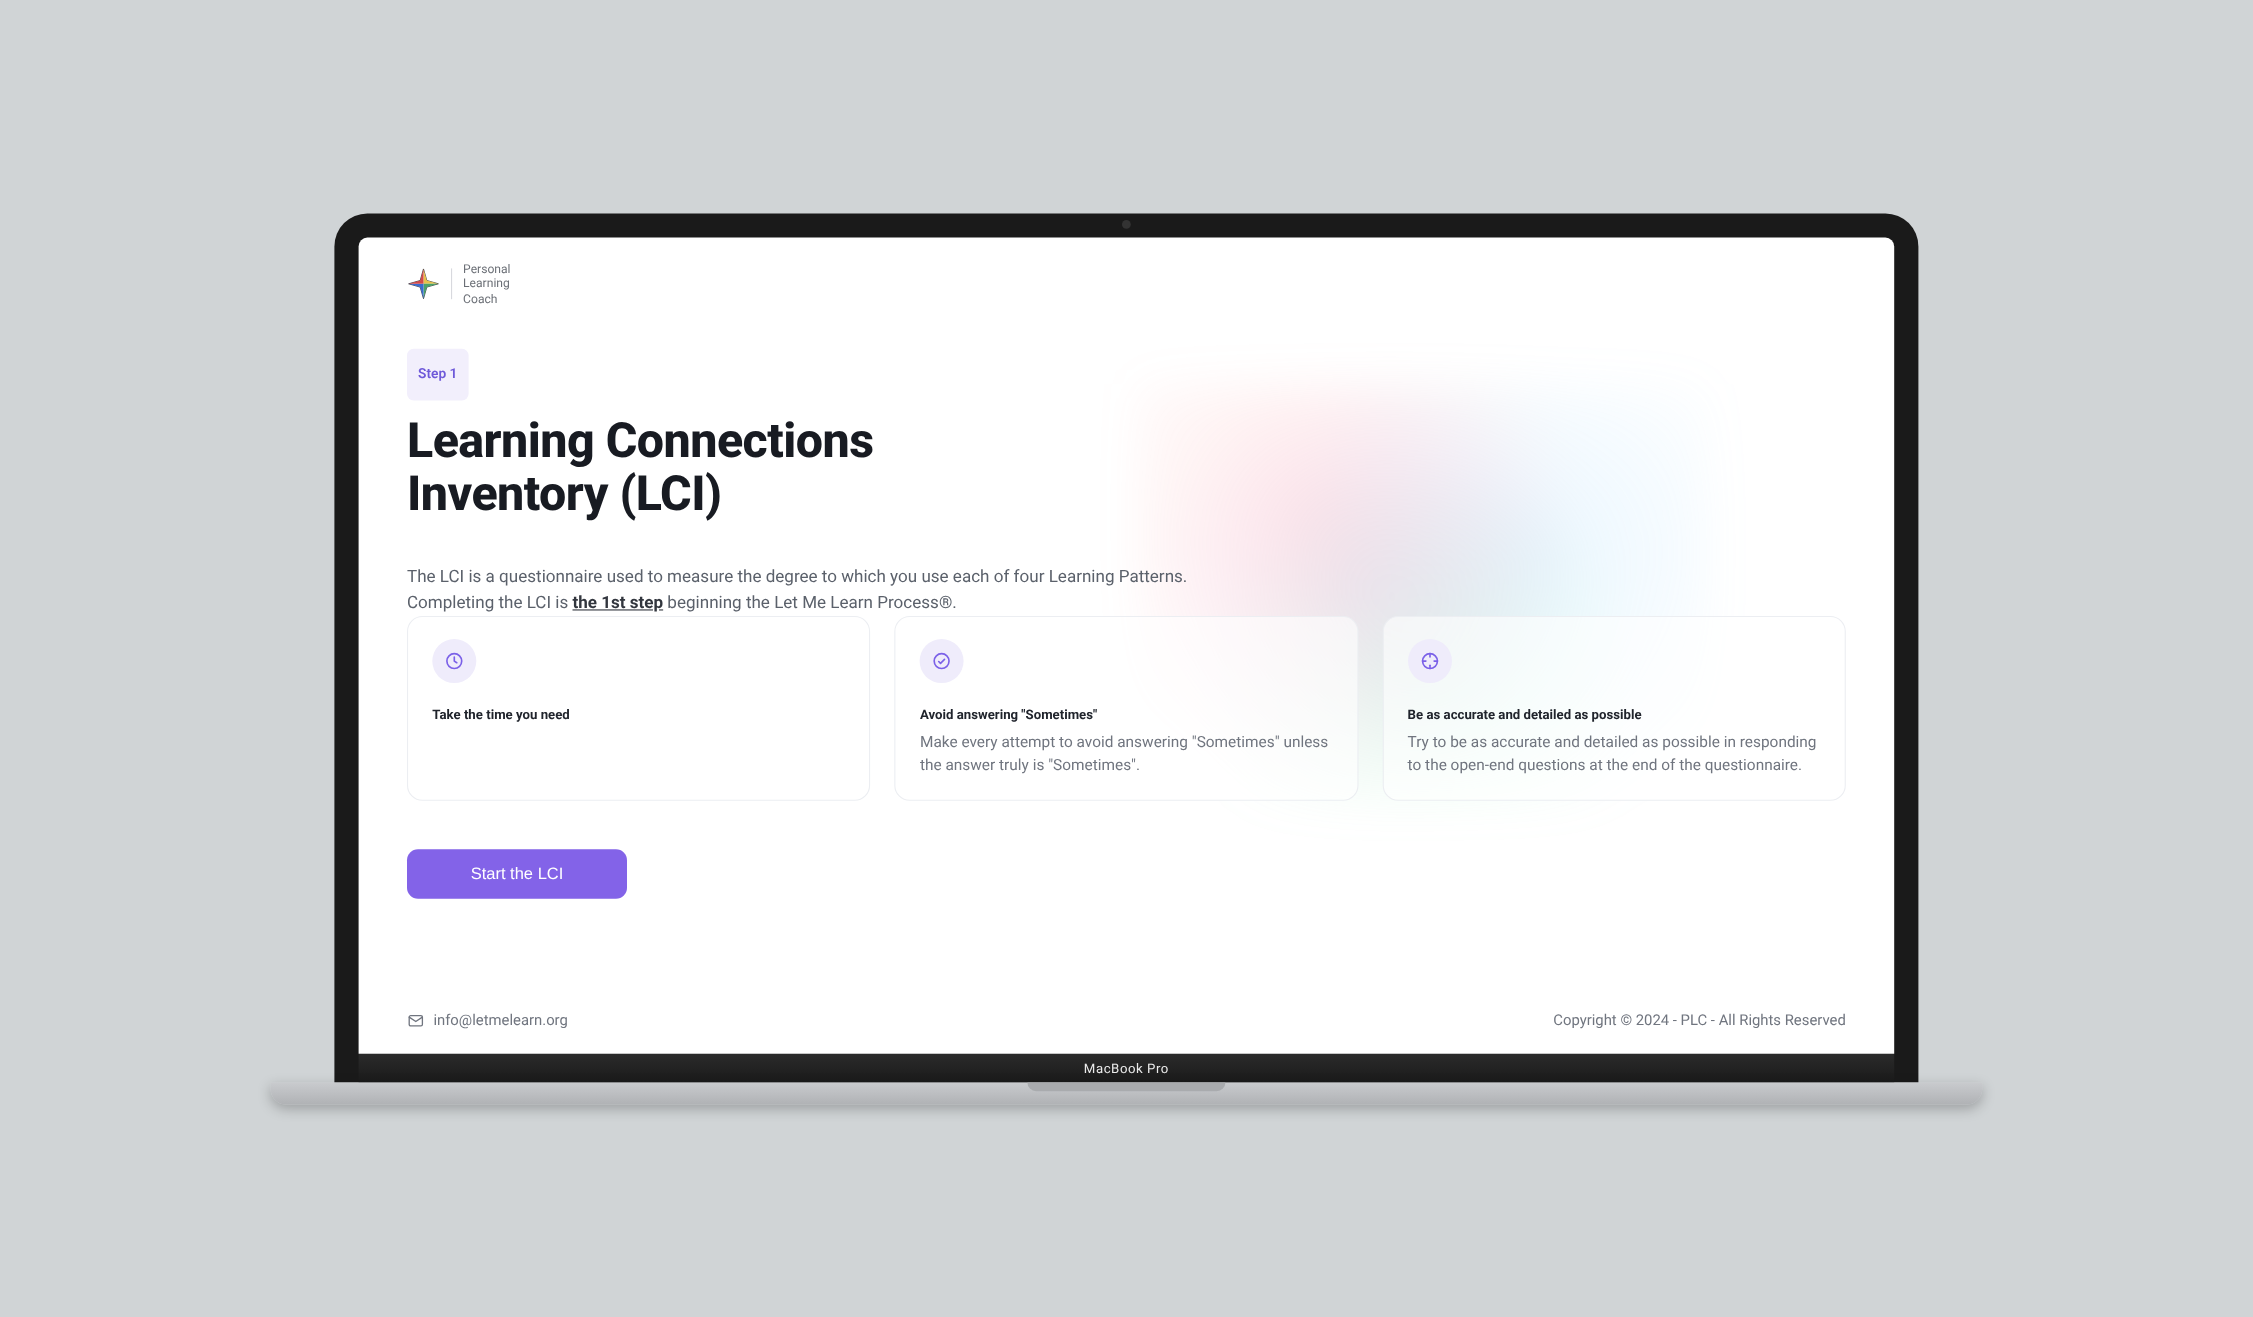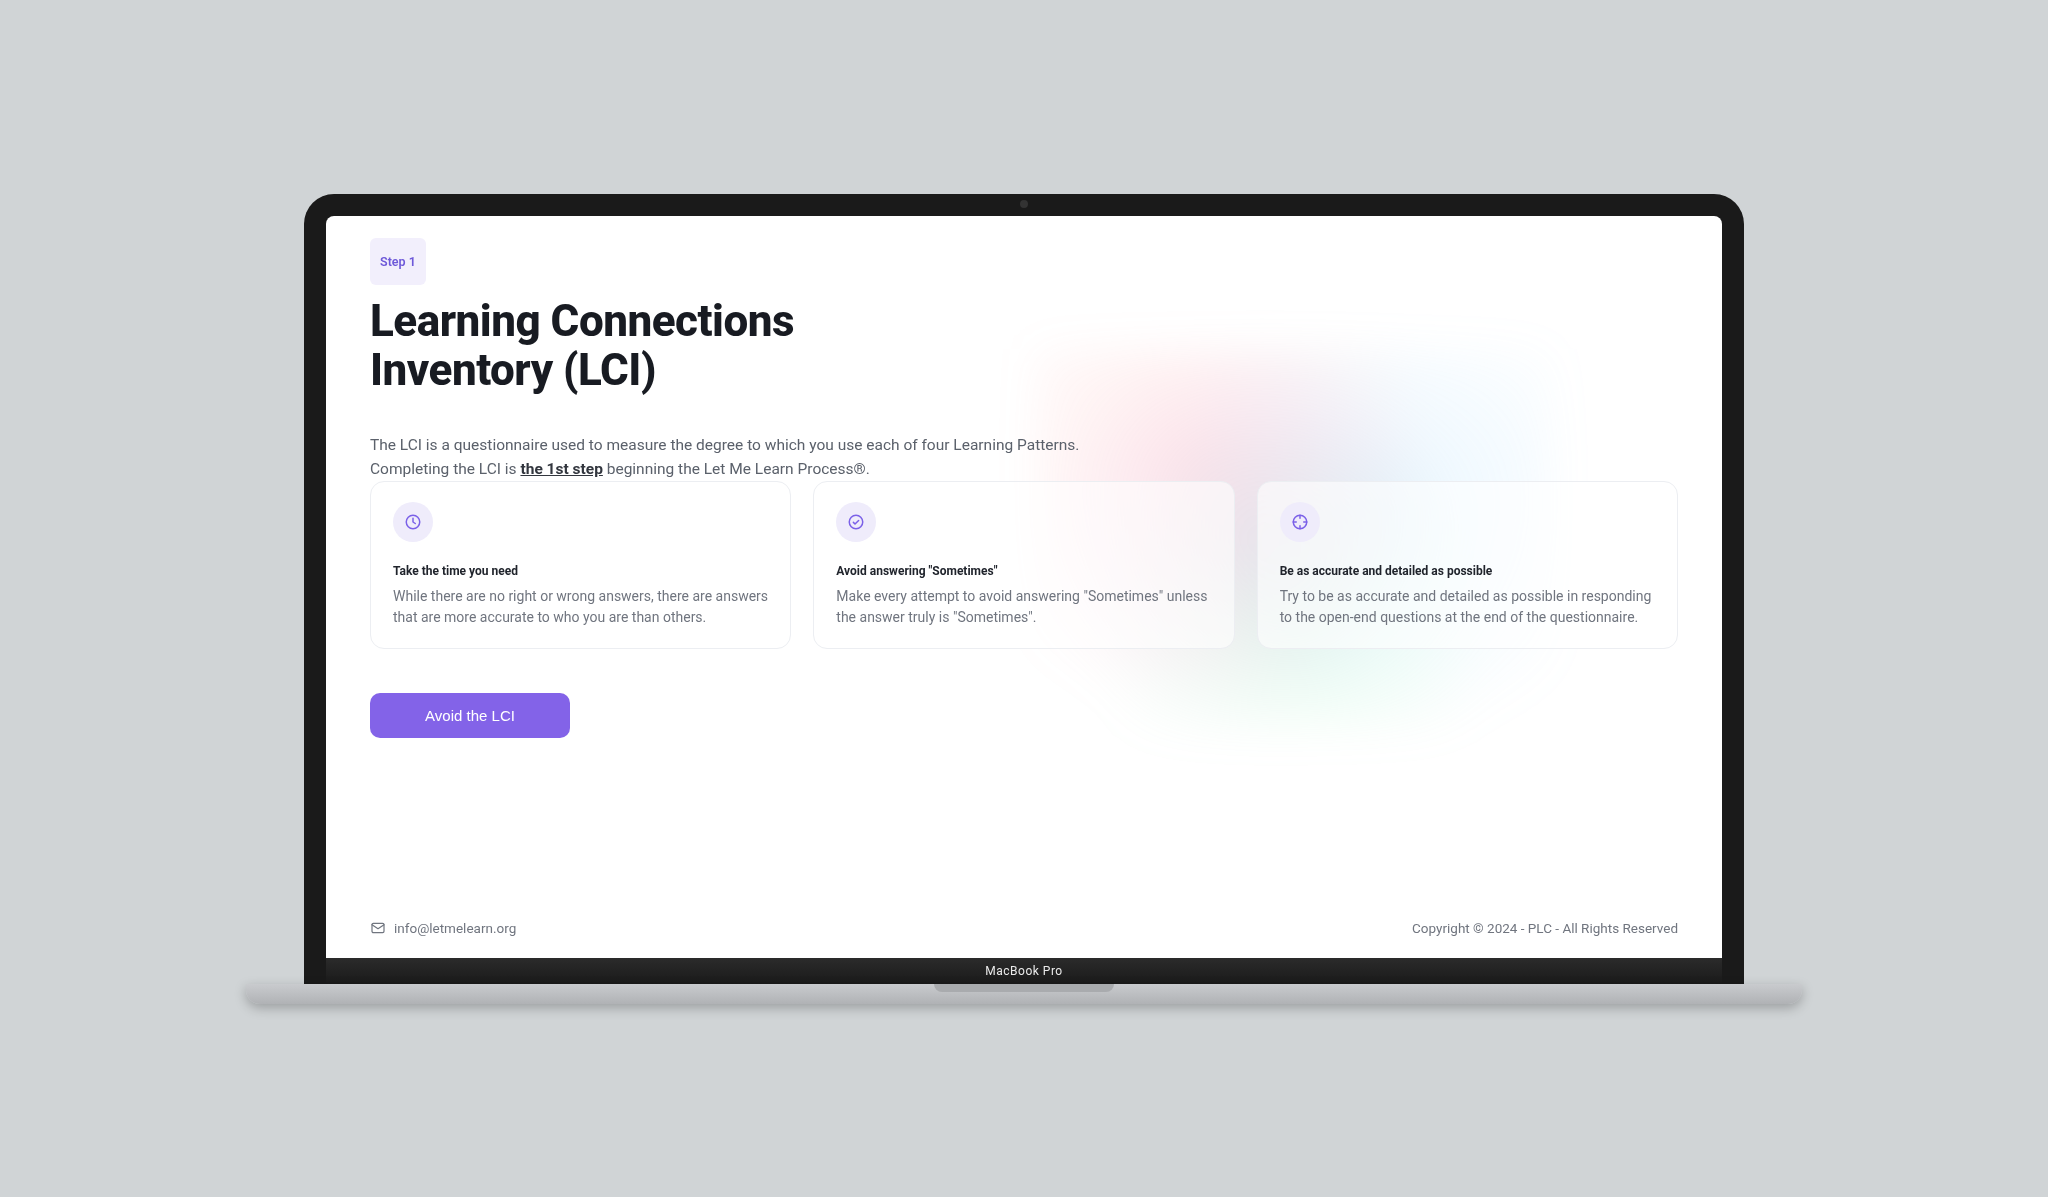--- a/index.html
+++ b/index.html
@@ -211,41 +211,57 @@
 </style>
 </head>
 <body>
 
 <div class="device">
   <div class="screen-bezel">
     <div class="notch"></div>
     <div class="screen">
       <div class="page">
 
+        <div class="logo-row">
+          <div class="logo-mark">
+            <svg viewBox="0 0 40 40">
+              <path d="M20 2 L24 16 L38 20 L24 24 L20 38 L16 24 L2 20 L16 16 Z" fill="none" stroke="#2c2f36" stroke-width="1"></path>
+              <path d="M20 2 L24 16 L38 20 L20 20 Z" fill="#e8c14b"></path>
+              <path d="M38 20 L24 24 L20 38 L20 20 Z" fill="#4aa26a"></path>
+              <path d="M20 38 L16 24 L2 20 L20 20 Z" fill="#3a6bd1"></path>
+              <path d="M2 20 L16 16 L20 2 L20 20 Z" fill="#d24a4a"></path>
+            </svg>
+          </div>
+          <div class="logo-divider"></div>
+          <div class="logo-text">
+            <div>Personal</div>
+            <div>Learning</div>
+            <div>Coach</div>
+          </div>
+        </div>
 
         <div>
           <span class="step-badge">Step 1</span>
         </div>
 
         <h1 class="page-title">Learning Connections Inventory (LCI)</h1>
 
         <p class="intro">
           <span>The LCI is a questionnaire used to measure the degree to which you use each of four Learning Patterns. Completing the LCI is </span><span class="step-em">the 1st step</span><span> beginning the Let Me Learn Process®.</span>
         </p>
 
         <div class="cards">
           <div class="card">
             <div class="card-icon">
               <svg width="18" height="18" viewBox="0 0 24 24" fill="none" stroke="currentColor" stroke-width="2" stroke-linecap="round" stroke-linejoin="round">
                   <circle cx="12" cy="12" r="9"></circle>
                   <path d="M12 7v5l3 2"></path>
                 </svg>
             </div>
             <div class="card-title">Take the time you need</div>
-            <div class="card-body">While there are no right or wrong answers, there are answers that are more accurate to who you are than others.</div>
           </div>
           <div class="card">
             <div class="card-icon">
               <svg width="18" height="18" viewBox="0 0 24 24" fill="none" stroke="currentColor" stroke-width="2" stroke-linecap="round" stroke-linejoin="round">
                   <circle cx="12" cy="12" r="9"></circle>
                   <path d="M8.5 12.5l2.2 2.2 4.8-4.8"></path>
                 </svg>
             </div>
             <div class="card-title">Avoid answering "Sometimes"</div>
             <div class="card-body">Make every attempt to avoid answering "Sometimes" unless the answer truly is "Sometimes".</div>
@@ -258,21 +274,21 @@
                   <line x1="12" y1="17" x2="12" y2="21"></line>
                   <line x1="3" y1="12" x2="7" y2="12"></line>
                   <line x1="17" y1="12" x2="21" y2="12"></line>
                 </svg>
             </div>
             <div class="card-title">Be as accurate and detailed as possible</div>
             <div class="card-body">Try to be as accurate and detailed as possible in responding to the open-end questions at the end of the questionnaire.</div>
           </div>
         </div>
 
-        <button class="start-btn">Avoid the LCI</button>
+        <button class="start-btn">Start the LCI</button>
 
         <div class="footer">
           <div class="footer-left">
             <svg viewBox="0 0 24 24" fill="none" stroke-width="1.8" stroke-linecap="round" stroke-linejoin="round">
                 <rect x="3" y="5" width="18" height="14" rx="2"></rect>
                 <path d="M3 7l9 6 9-6"></path>
               </svg>
             <span>info@letmelearn.org</span>
           </div>
           <div>Copyright © 2024 - PLC - All Rights Reserved</div>

